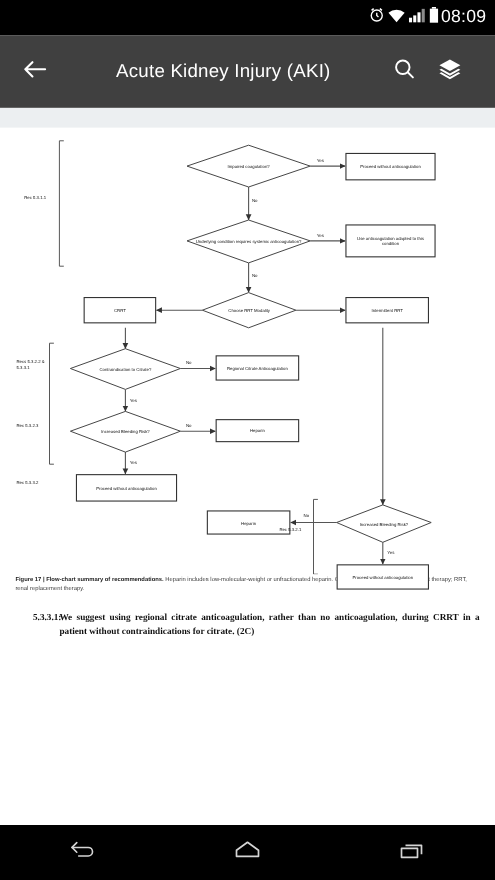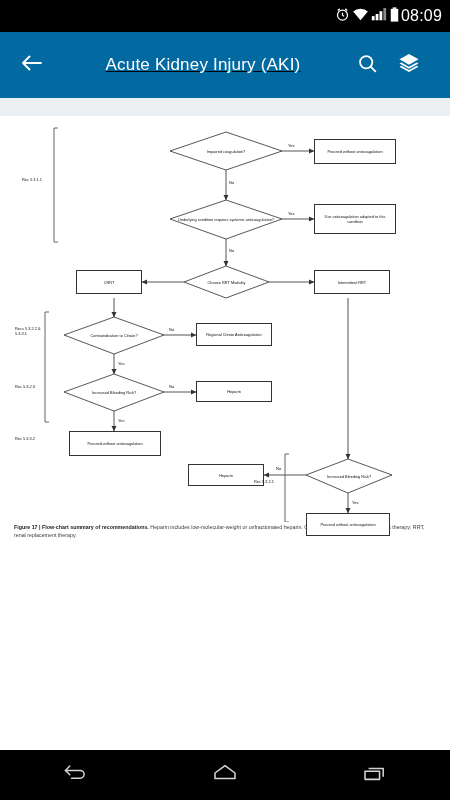--- a/index.html
+++ b/index.html
@@ -17,24 +17,23 @@
     padding-right: 8px; gap: 2px;
   }
   .statusbar .clock-text {
     color: #ffffff; font-size: 16px; letter-spacing: .2px;
     font-family: "Liberation Sans", sans-serif;
   }
   .sicon { display: block; }
 
   
   .appbar {
-    height: 66px; background: #0369a1;
+    height: 66px; background: #404040;
     display: flex; align-items: center; padding: 0 20px;
     position: relative;
-    text-decoration: underline;
   }
   .appbar .back-btn { width: 40px; display: flex; align-items: center; justify-content: flex-start; }
   .appbar .title {
     flex: 1; text-align: center;
     color: #ffffff; font-size: 17px; line-height: 20px;
     font-weight: 400; letter-spacing: .2px;
     padding: 0 6px;
   }
   .appbar .act { width: 42px; display: flex; align-items: center; justify-content: center; }
 
@@ -276,20 +275,24 @@
     <div class="lbl" style="left:1px;top:263px;width:28px;">Rec 5.3.2.3</div>
     <div class="lbl" style="left:1px;top:315px;width:28px;">Rec 5.3.3.2</div>
     <div class="lbl" style="left:240px;top:358px;width:28px;">Rec 5.3.2.1</div>
   </div>
 
   <div class="caption">
     <b>Figure 17 | Flow-chart summary of recommendations.</b><span class="light"> Heparin includes low-molecular-weight or unfractionated heparin. CRRT, continuous renal replacement therapy; RRT, renal replacement therapy.</span>
   </div>
 
   <div class="body-block">
+    <div class="stmt">
+      <div class="num sub">5.3.3.1:</div>
+      <div class="txt">We suggest using regional citrate anticoagulation, rather than no anticoagulation, during CRRT in a patient without contraindications for citrate. (2C)</div>
+    </div>
   </div>
 
   <div class="pfooter">
     <span class="src">Kidney International Supplements (2012) 2, 8–12</span>
     <span class="pno">11</span>
   </div>
 </div>
 
 <div class="navbar-fixed">
   <div class="nb">

